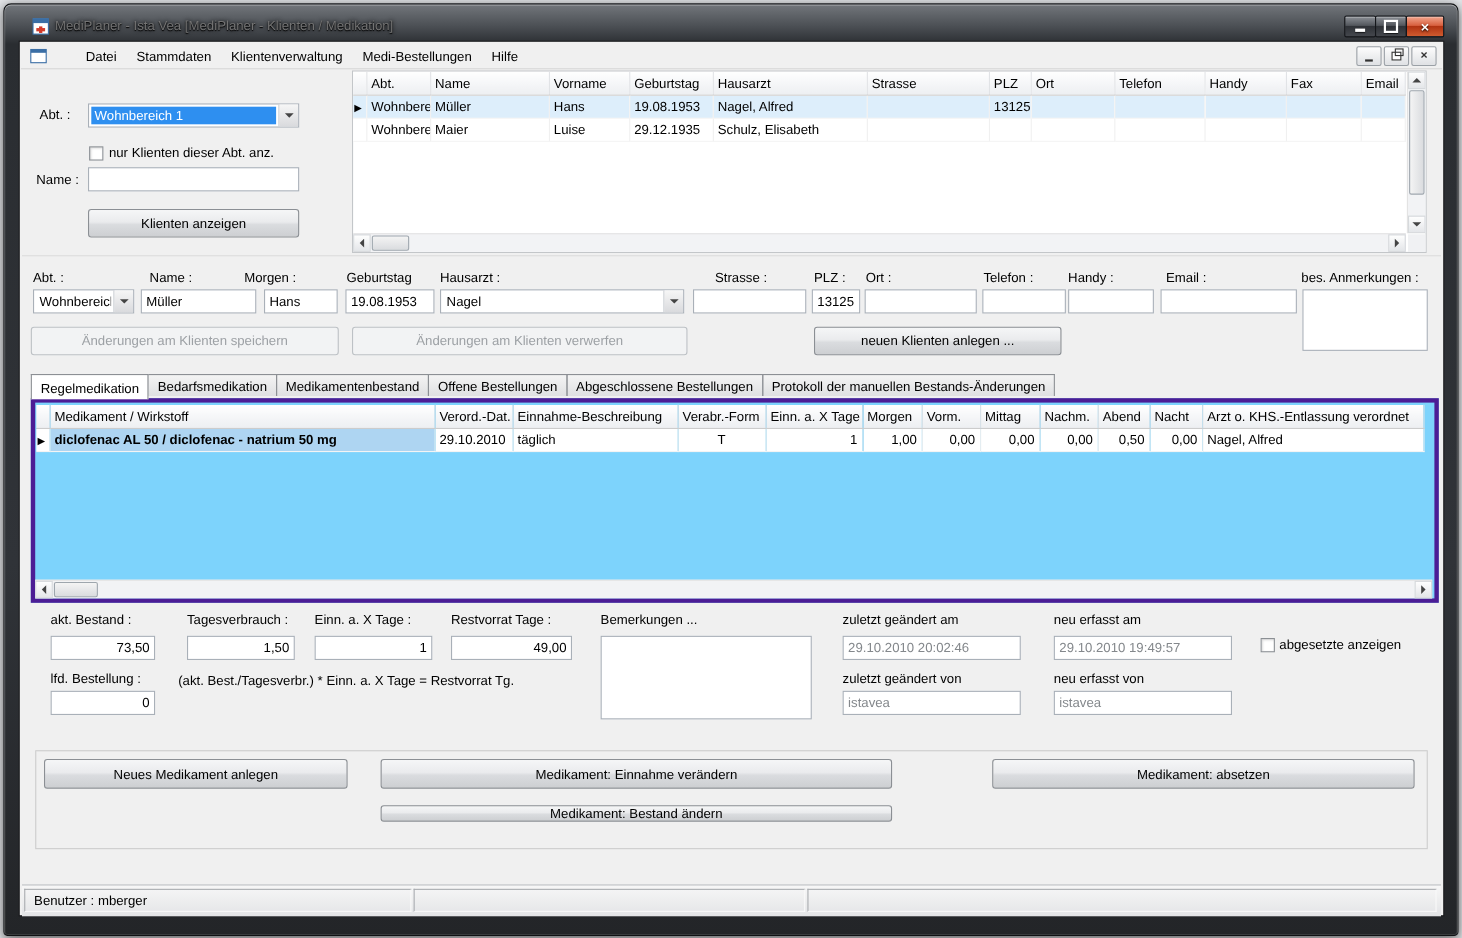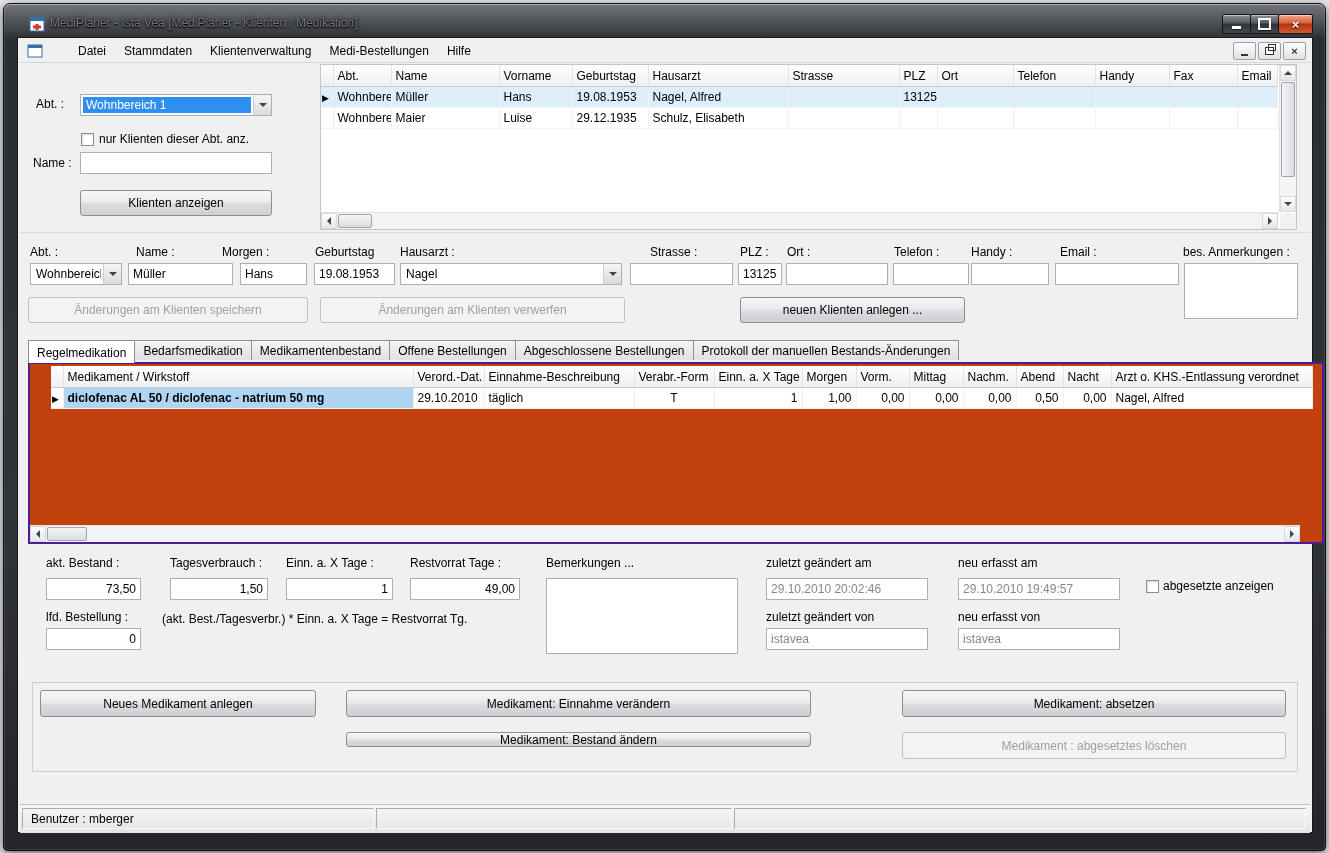--- a/index.html
+++ b/index.html
@@ -83,21 +83,21 @@
   .sb-thumb{position:absolute;background:linear-gradient(90deg,#f4f4f4,#dadcdf);border:1px solid #9ea6ad;
     border-radius:2px;box-sizing:border-box;}
   .hscroll .sb-thumb{background:linear-gradient(#f4f4f4,#dadcdf);}
   .sb-corner{position:absolute;right:0;bottom:0;width:16px;height:16px;background:#f0f1f3;}
 
   
   .tabstrip{position:absolute;display:flex;align-items:flex-start;}
   .tab{box-sizing:border-box;height:20px;padding:3px 8px;border:1px solid #8c8f94;border-bottom:none;
     background:linear-gradient(#f4f4f4,#dfe0e2);white-space:nowrap;margin-right:-1px;position:relative;z-index:1;}
   .tab.active{height:23px;padding-top:5px;background:#fff;z-index:3;}
-  .tabpanel{position:absolute;background:#c2410c;border:2px solid #4c1d95;z-index:2;padding-left:20px;}
+  .tabpanel{position:absolute;background:#7dd3fc;border:4px solid #4c1d95;z-index:2;}
 
   
   #topsec{position:absolute;left:20px;top:62px;width:1290px;height:170px;}
   #formsec{position:absolute;left:20px;top:232px;width:1290px;height:106px;border-top:1px solid #dcdcdc;}
   #tabsec{position:absolute;left:20px;top:338px;width:1290px;height:204px;}
   #detailsec{position:absolute;left:20px;top:542px;width:1290px;height:136px;}
   #btnsec{position:absolute;left:20px;top:678px;width:1290px;height:96px;}
   .btnpanel{position:absolute;left:12px;top:4px;width:1264px;height:88px;border:1px solid #cdcdcd;background:#f0f0f0;}
   #statusbar{position:absolute;left:20px;top:804px;width:1290px;height:28px;
     background:linear-gradient(#f7f7f7,#e3e4e6);border-top:1px solid #bfc2c5;}
@@ -401,21 +401,20 @@
     <span class="lbl" style="left:938px;top:68px">neu erfasst von</span>
     <input class="tb muted" style="left: 938px; top: 86px; width: 162px;" value="istavea">
   </div>
 
   <div id="btnsec">
     <div class="btnpanel"></div>
     <button class="btn" style="left:20px;top:12px;width:276px;height:27px">Neues Medikament anlegen</button>
     <button class="btn" style="left:326px;top:12px;width:465px;height:27px">Medikament: Einnahme verändern</button>
     <button class="btn" style="left:326px;top:54px;width:465px;height:15px">Medikament: Bestand ändern</button>
     <button class="btn" style="left:882px;top:12px;width:384px;height:27px">Medikament: absetzen</button>
-    <button class="btn disabled" style="left:882px;top:54px;width:384px;height:27px">Medikament : abgesetztes löschen</button>
   </div>
 
   <div id="statusbar">
     <div class="spanel" style="left:2px;width:352px">
       <span>Benutzer : mberger</span>
     </div>
     <div class="spanel" style="left:356px;width:356px"></div>
     <div class="spanel" style="left:714px;width:572px"></div>
   </div>
 </div>

